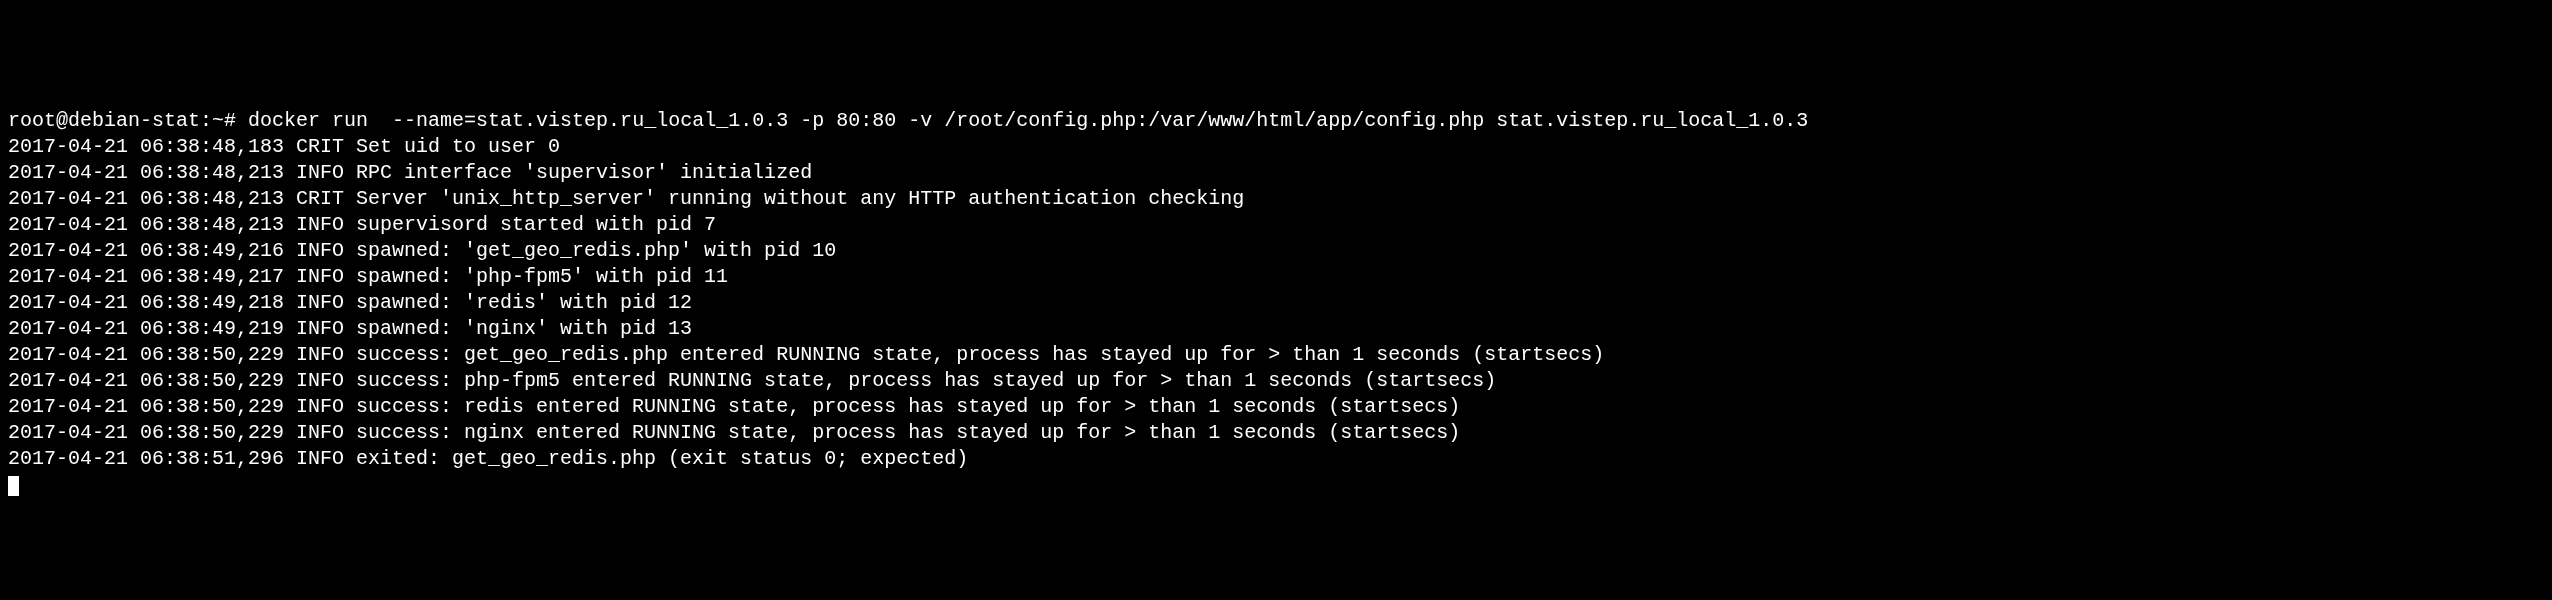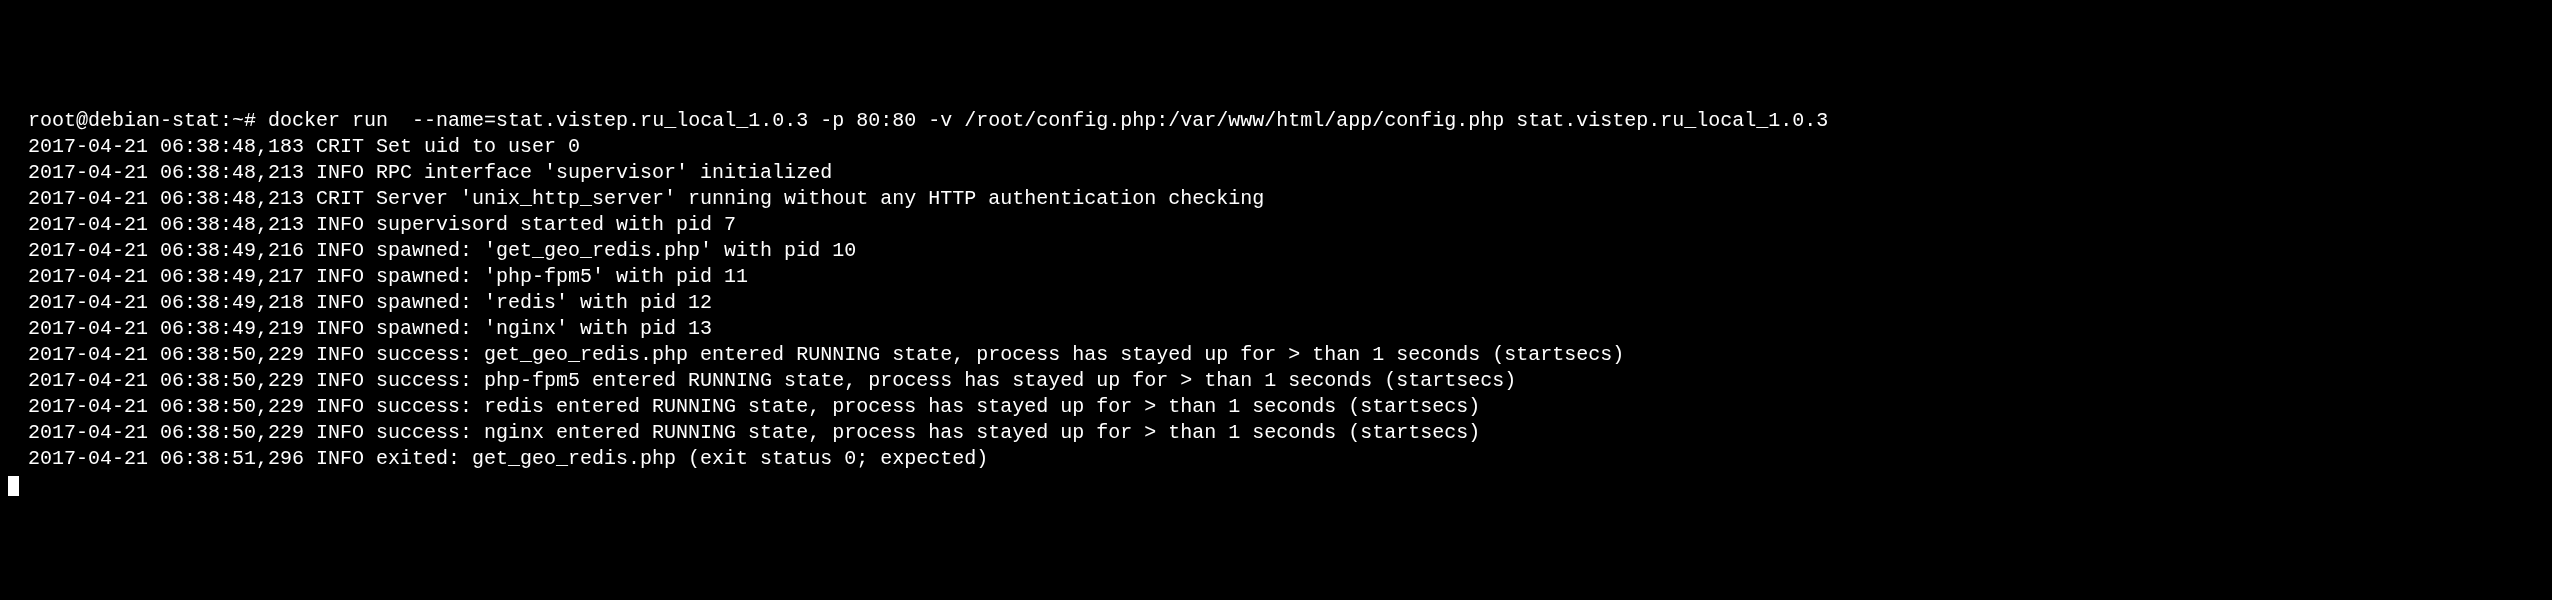--- a/index.html
+++ b/index.html
@@ -24,21 +24,20 @@
     }
     .cursor {
       display: inline-block;
       width: 11px;
       height: 20px;
       background-color: #ffffff;
       vertical-align: text-bottom;
     }
     .line {
       display: block;
-      margin-left: 20px;
     }
     .command-wrap {
       display: inline;
     }
   </style>
 </head>
 <body>
 
 
 

